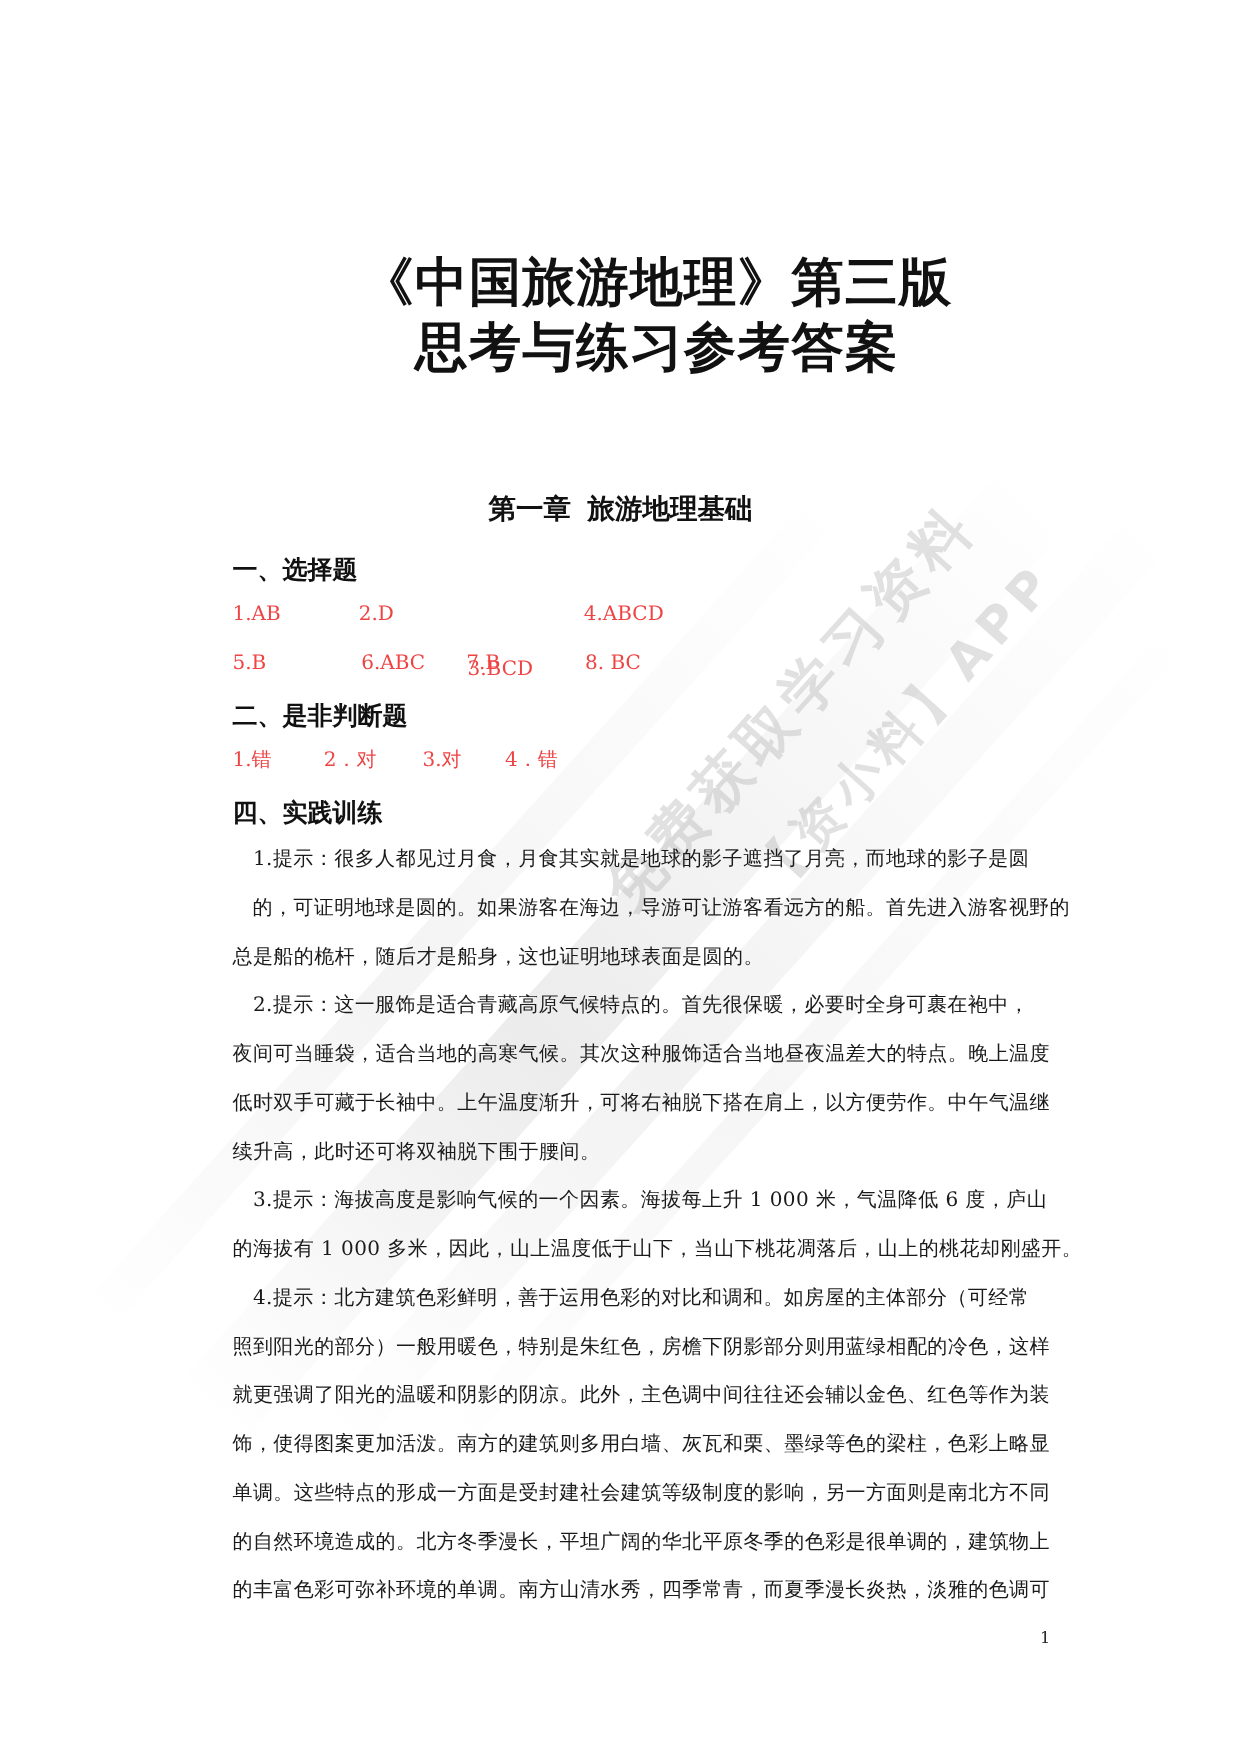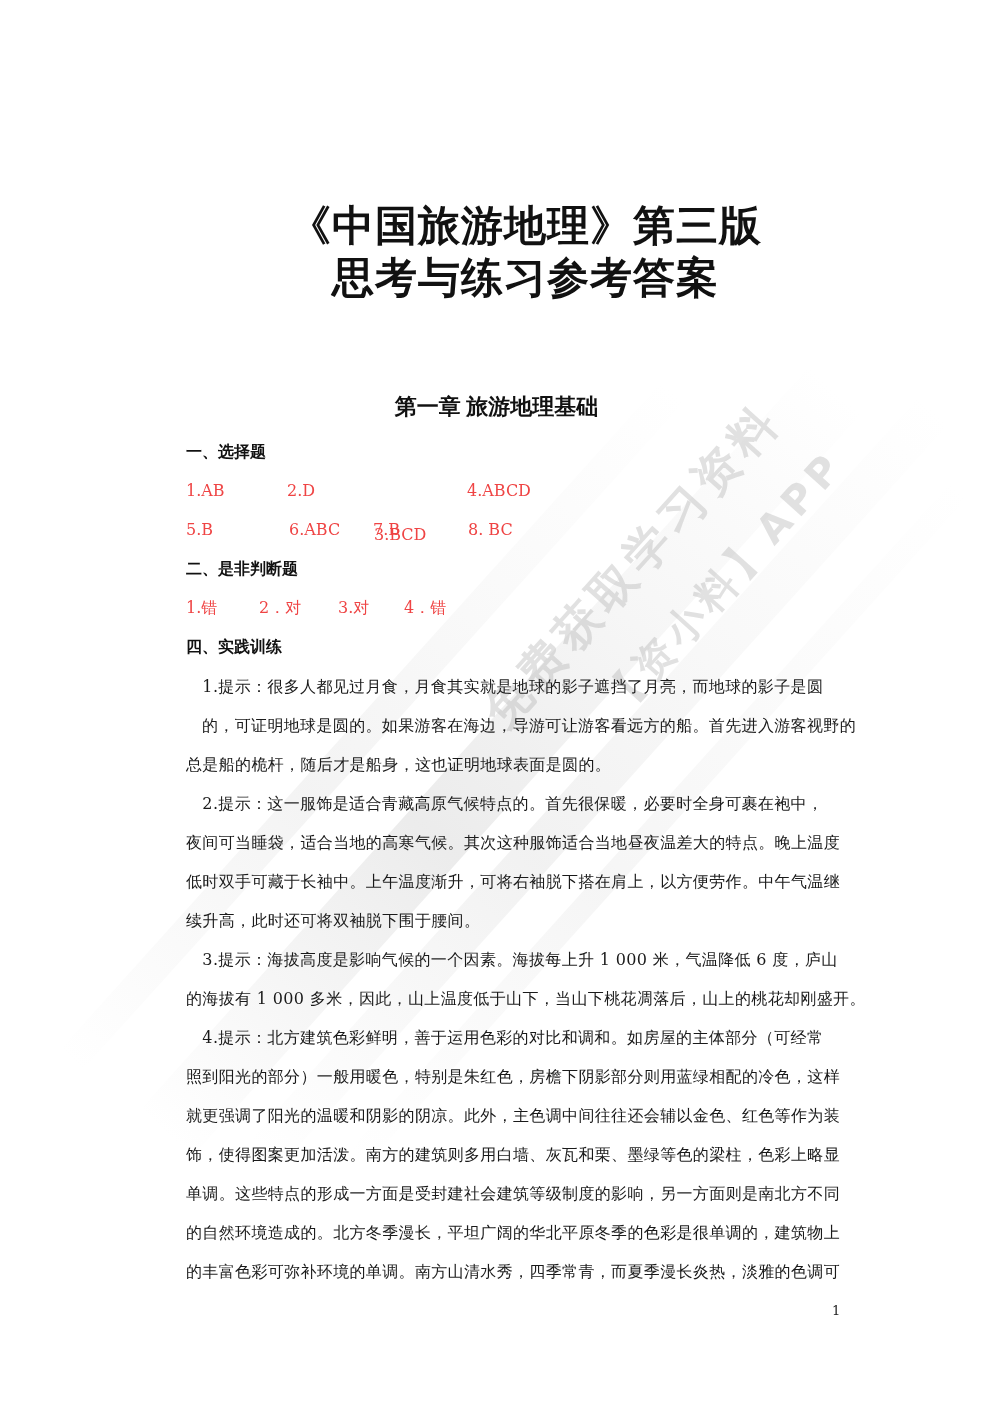--- a/index.html
+++ b/index.html
@@ -52,32 +52,32 @@
     }
     .title.l1 { top: 198px; }
     .title.l2 { top: 250px; }
 
     .chapter {
       position: absolute;
       left: 0;
       width: 993px;
       top: 392px;
       text-align: center;
-      font-family: Liberation Serif, serif;
+      font-family: Liberation Mono, monospace;
       font-weight: bold;
       font-size: 22px;
       color: #111;
     }
 
     .section-heading {
       position: absolute;
       left: 186px;
       font-family: "DejaVu Sans", "Liberation Sans", sans-serif;
       font-weight: bold;
-      font-size: 16px;
+      font-size: 20px;
       color: #111;
     }
 
     .ans {
       position: absolute;
       font-size: 16px;
       color: #ef4444;
       white-space: nowrap;
     }
 

